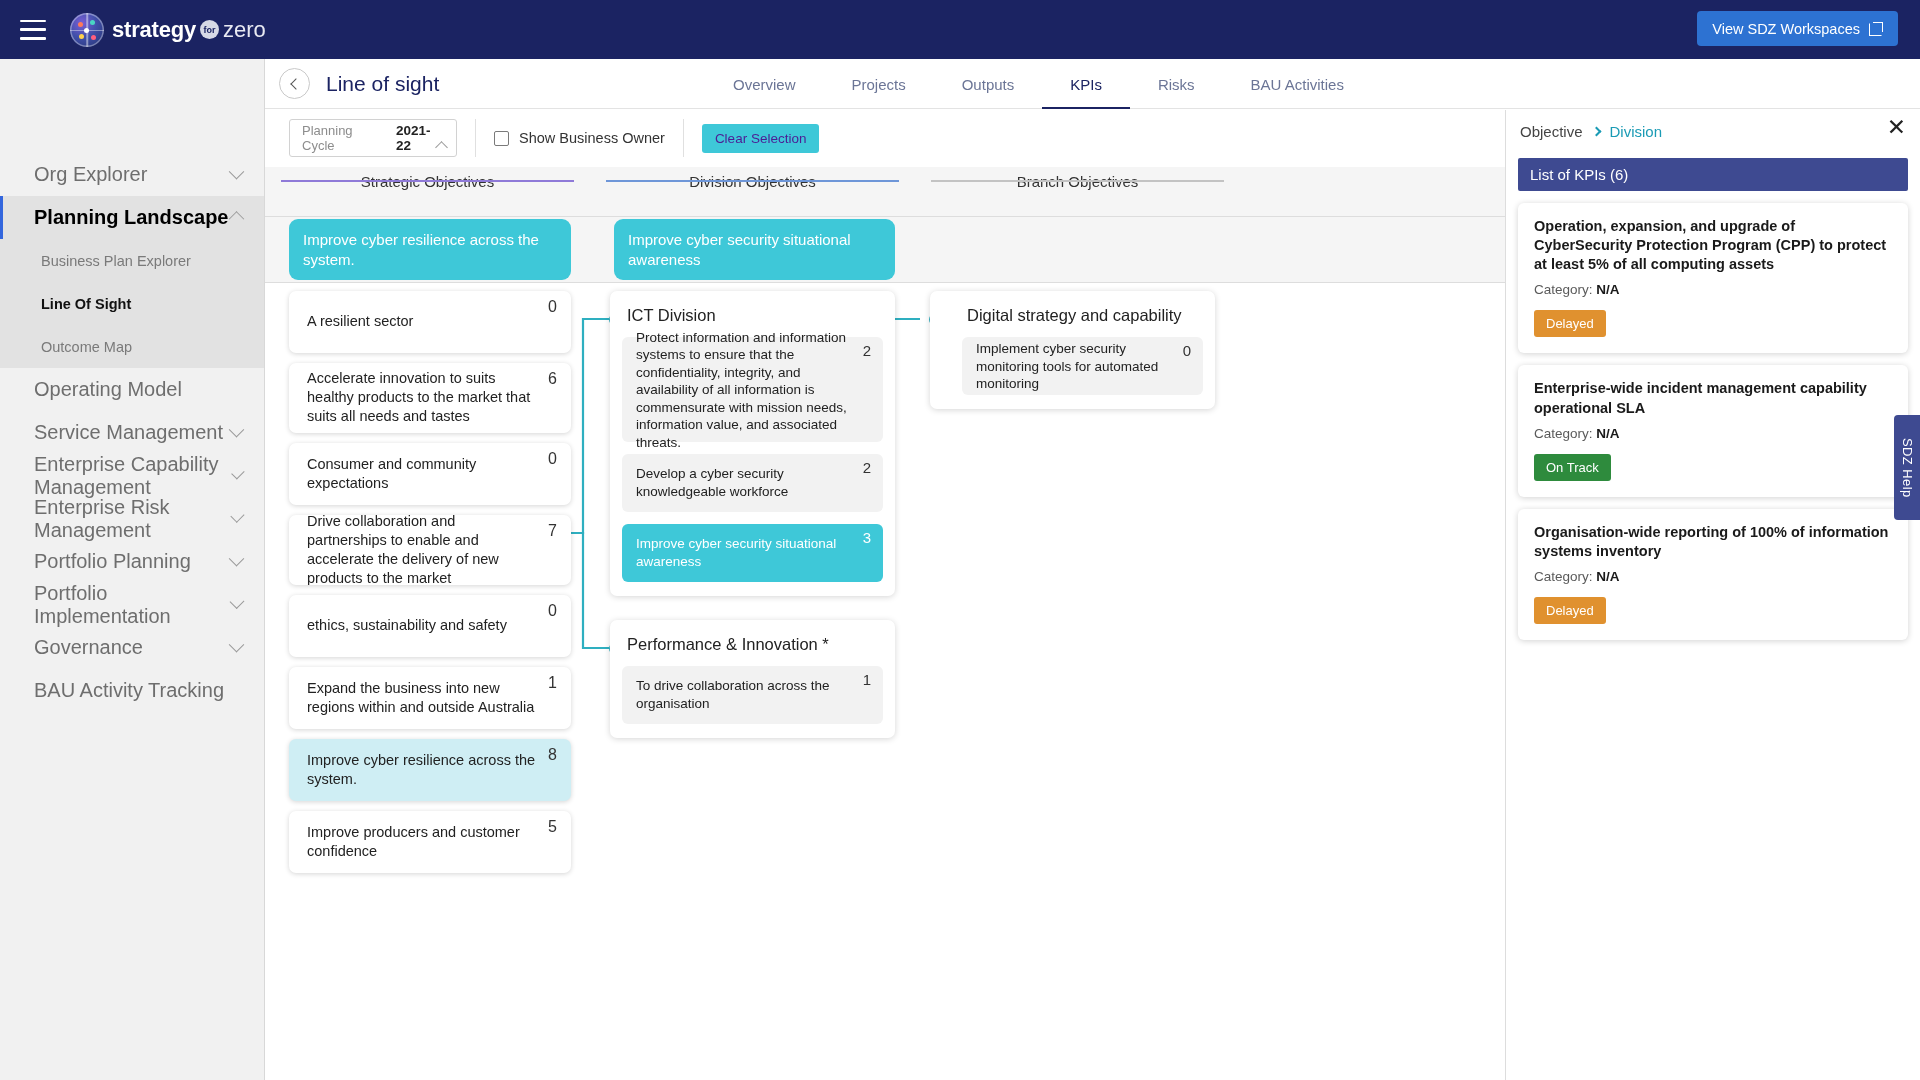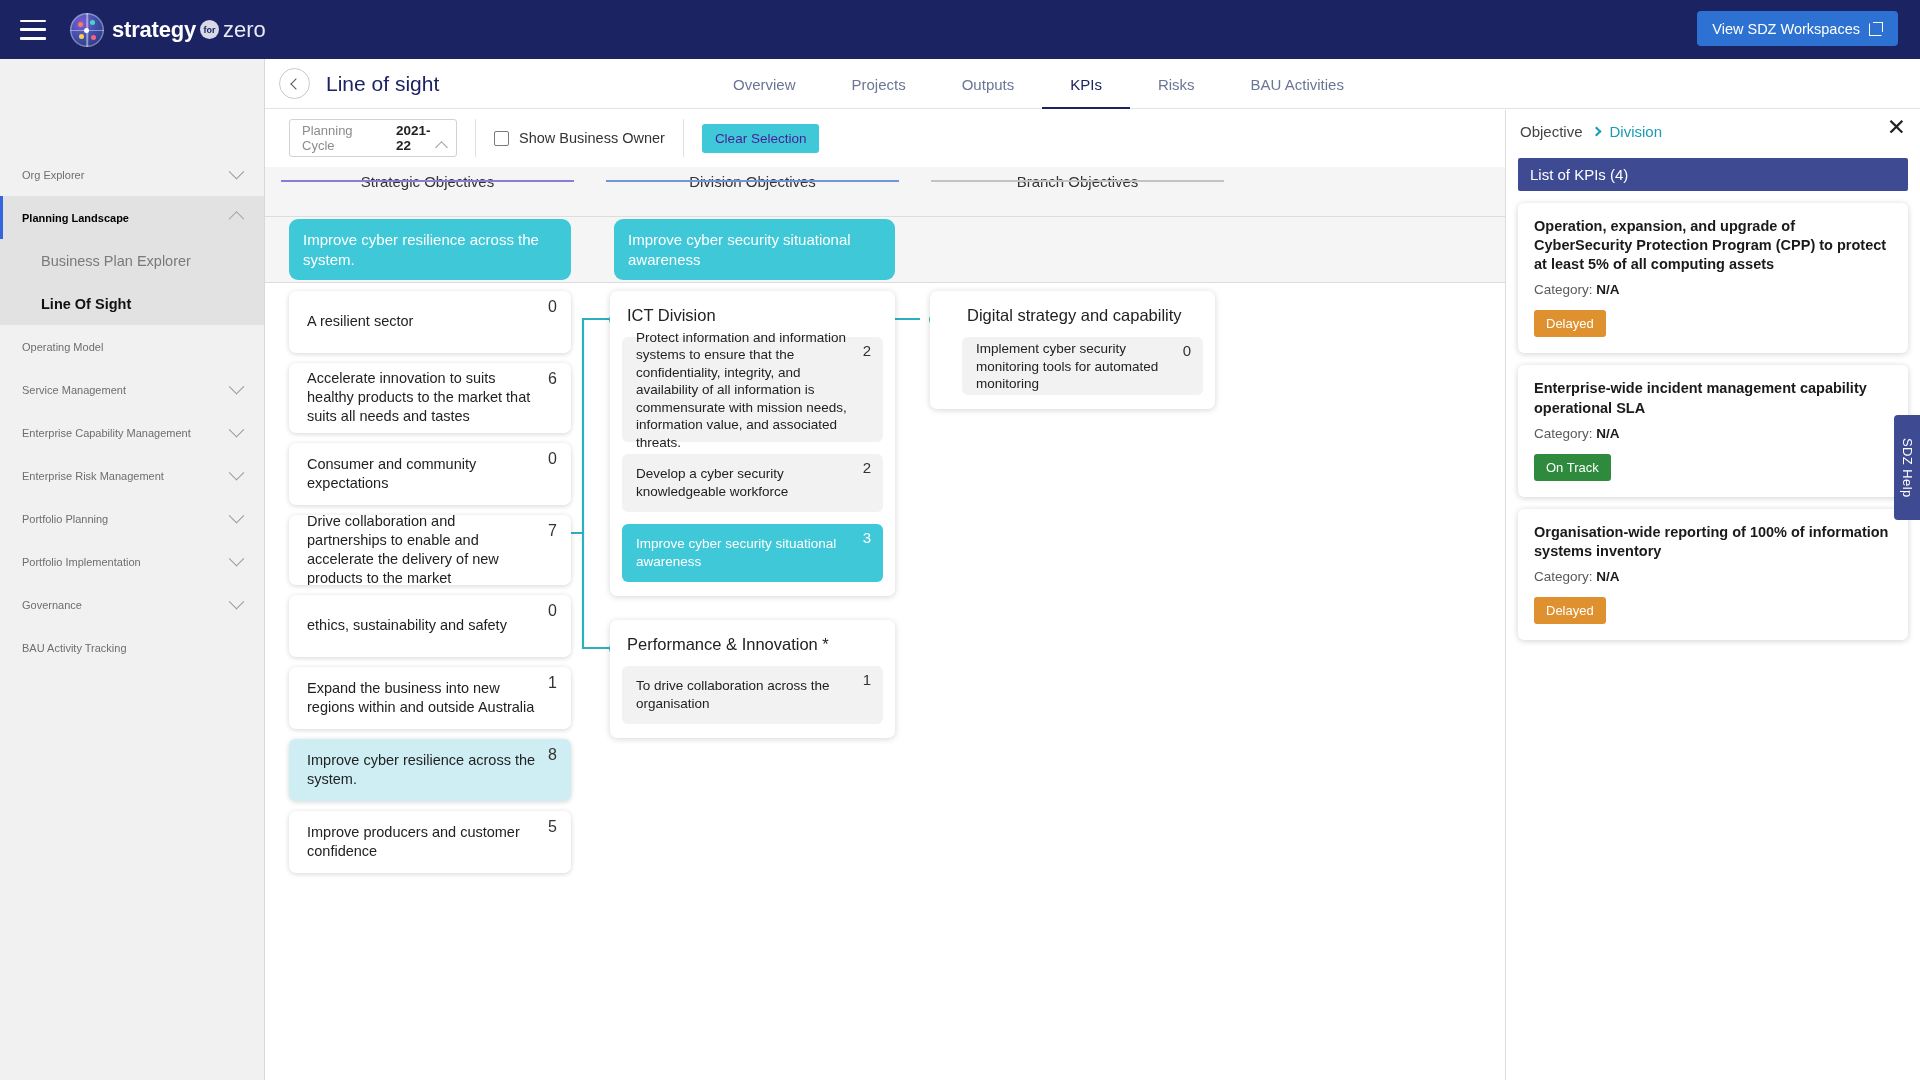--- a/index.html
+++ b/index.html
@@ -63,21 +63,21 @@
   }
 
   
   .sidebar {
     position:absolute; left:0; top:59px; width:265px; height:1021px;
     background:#f1f1f1; border-right:1px solid #d8d8d8; overflow:hidden;
   }
   .side-group.active-group { background:#e2e2e2; }
   .side-item {
     position:relative; display:flex; align-items:center; justify-content:space-between;
-    padding: 0 22px 0 22px; height: 43px; font-size: 11px; color:#6e6e6e;
+    padding: 0 22px 0 34px; height: 43px; font-size: 20px; color:#6e6e6e;
     cursor:pointer;
   }
   .side-item.active {
     color:#000; font-weight:700;
   }
   .side-item.active::before {
     content:""; position:absolute; left:0; top:0; width:3px; height:100%;
     background:#3366dd;
   }
   .side-sub {
@@ -303,20 +303,23 @@
       <div class="side-item active">
         <span>Planning Landscape</span>
         <span class="chev up"></span>
       </div>
       <div class="side-sub">
         <span>Business Plan Explorer</span>
       </div>
       <div class="side-sub current">
         <span>Line Of Sight</span>
       </div>
+      <div class="side-sub">
+        <span>Outcome Map</span>
+      </div>
     </div>
 
     <div class="side-item">
       <span>Operating Model</span>
     </div>
     <div class="side-item">
       <span>Service Management</span>
       <span class="chev"></span>
     </div>
     <div class="side-item">
@@ -495,21 +498,21 @@
   </div>
 
   <div class="rpanel">
     <div class="rp-head">
       <span class="bc-item">Objective</span>
       <span class="bc-sep"></span>
       <span class="bc-item link">Division</span>
       <span class="rp-close">✕</span>
     </div>
 
-    <div class="kpi-bar">List of KPIs (4)</div>
+    <div class="kpi-bar">List of KPIs (6)</div>
 
     <div class="kpi-card">
       <div class="kpi-title">Operation, expansion, and upgrade of CyberSecurity Protection Program (CPP) to protect at least 5% of all computing assets</div>
       <div class="kpi-cat">
         <span>Category:</span>
         <b>N/A</b>
       </div>
       <div class="badge" style="background:#e0912f;">Delayed</div>
     </div>
 

